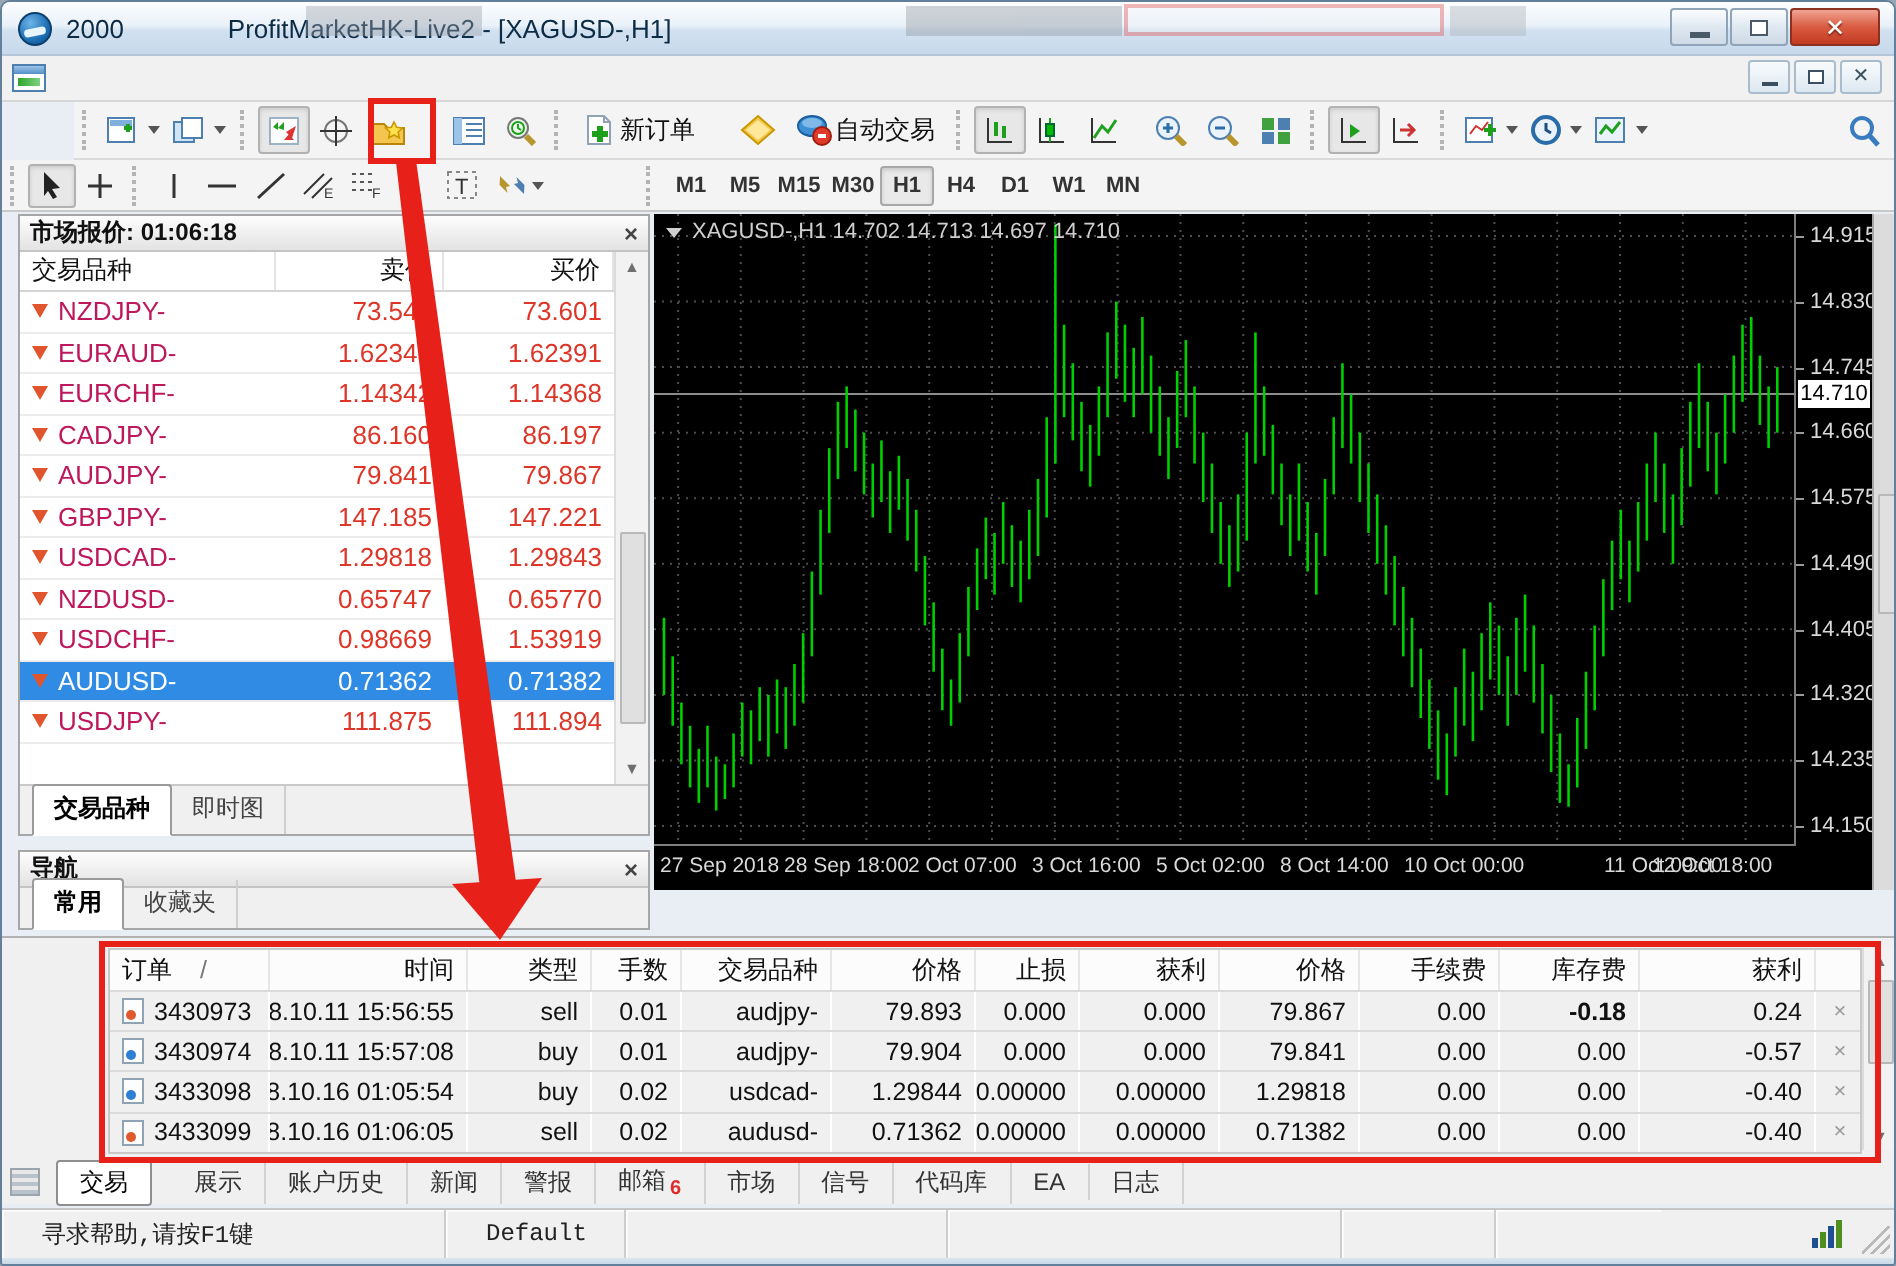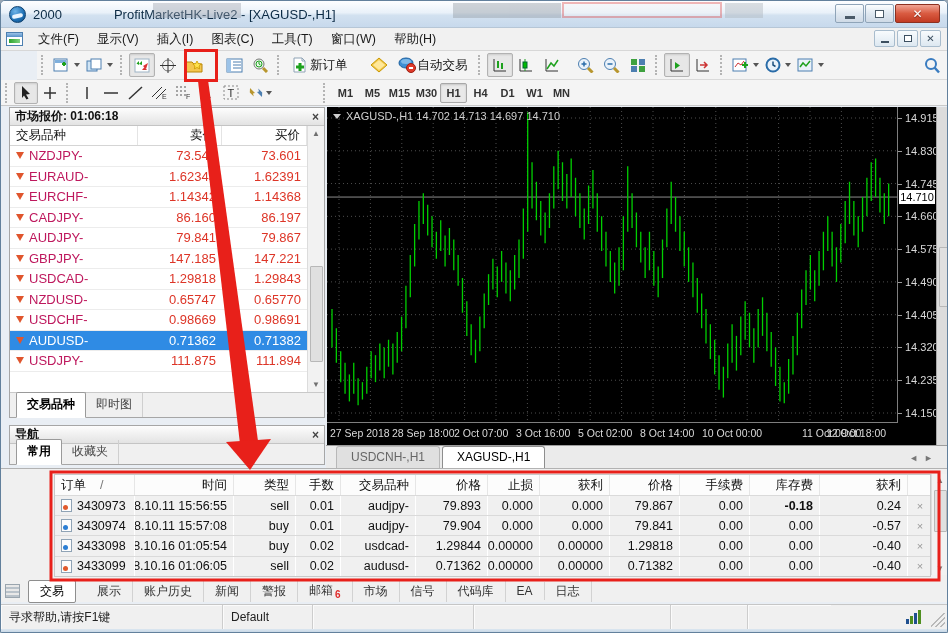--- a/index.html
+++ b/index.html
@@ -101,21 +101,21 @@
   .docicon.sell:after { background:#e05a2d; }
   .rowx { color:#9a9a9a; font-size:11px; }
   .t-tabs { position:absolute; left:0; top:111px; width:100%; height:22px; display:flex; align-items:center; padding-left:4px; background:#f0f0f0; }
   .t-panel-icon { width:15px; height:14px; border:1px solid #9aa5ae; background:repeating-linear-gradient(#e8e8e8 0 2px,#b9c2ca 2px 4px); margin-right:8px; flex:0 0 auto; }
   .ttab { padding:2px 11px; font-size:12px; color:#333; border-right:1px solid #d2d2d2; white-space:nowrap; }
   .ttab.active { background:#fff; border:1px solid #8e8e8e; border-radius:2px; font-weight:normal; color:#000; margin-right:10px; }
   .badge { font-size:10px; color:#e02b2b; font-weight:bold; vertical-align:sub; margin-left:2px; }
 
   
   .statusbar { position:absolute; left:0; top:603px; width:100%; height:25px; background:#f0f0f0; border-top:1px solid #c6c6c6; display:flex; align-items:center; font-size:12px; color:#222; }
-  .scell { height:100%; display:flex; align-items:center; padding:0 8px; border-right:1px solid #cdcdcd; box-shadow:inset 1px 1px 0 #fbfbfb; }
+  .scell { height:100%; display:flex; align-items:center; padding:0 20px; border-right:1px solid #cdcdcd; box-shadow:inset 1px 1px 0 #fbfbfb;font-family:Liberation Mono, monospace; }
   .connbars { display:flex; align-items:flex-end; gap:1px; height:14px; margin-left:auto; margin-right:26px; }
   .connbars i { width:3px; background:#4f8f1f; display:block; }
   .connbars i.b { background:#1f4f8f; }
   .grip { position:absolute; right:2px; bottom:2px; width:14px; height:14px;
     background:linear-gradient(135deg, transparent 45%, #b9b9b9 45%, #b9b9b9 52%, transparent 52%, transparent 63%, #b9b9b9 63%, #b9b9b9 70%, transparent 70%, transparent 81%, #b9b9b9 81%, #b9b9b9 88%, transparent 88%); }
   .framebottom { position:absolute; left:0; top:628px; width:100%; height:5px; background:linear-gradient(#dbe6f0,#bccfe0); }
 
   .annot { position:absolute; left:0; top:0; width:948px; height:633px; pointer-events:none; z-index:50; }
   svg text { font-family:"Liberation Sans","DejaVu Sans",sans-serif; }
 </style>
@@ -136,29 +136,20 @@
           <div class="glyph-rest"></div>
         </div>
       <div class="cap close">
           <div class="glyph-x">✕</div>
         </div>
     </div>
   </div>
 
   <div class="menubar">
     <div class="childicon"></div>
-    <div id="menu-items" style="display:flex;">
-        <span class="menu-item">文件(F)</span>
-        <span class="menu-item">显示(V)</span>
-        <span class="menu-item">插入(I)</span>
-        <span class="menu-item">图表(C)</span>
-        <span class="menu-item">工具(T)</span>
-        <span class="menu-item">窗口(W)</span>
-        <span class="menu-item">帮助(H)</span>
-      </div>
     <div class="mdi-btns">
       <div class="mdi">
           <div class="glyph-min"></div>
         </div>
       <div class="mdi">
           <div class="glyph-rest"></div>
         </div>
       <div class="mdi">✕</div>
     </div>
   </div>
@@ -486,21 +477,21 @@
             </div>
             <div class="num">0.65747</div>
             <div class="num">0.65770</div>
           </div>
           <div class="mw-grid">
             <div class="mw-sym">
               <span class="dn-arrow"></span>
               <span>USDCHF-</span>
             </div>
             <div class="num">0.98669</div>
-            <div class="num">0.98691</div>
+            <div class="num">1.53919</div>
           </div>
           <div class="mw-grid selrow">
             <div class="mw-sym">
               <span class="dn-arrow"></span>
               <span>AUDUSD-</span>
             </div>
             <div class="num">0.71362</div>
             <div class="num">0.71382</div>
           </div>
           <div class="mw-grid">
@@ -733,25 +724,20 @@
         <div class="timelab" style="left: 251px;">5 Oct 02:00</div>
         <div class="timelab" style="left: 313px;">8 Oct 14:00</div>
         <div class="timelab" style="left: 375px;">10 Oct 00:00</div>
         <div class="timelab" style="left: 437px; margin-left: 38px;">11 Oct 09:00</div>
         <div class="timelab" style="left: 499px;">12 Oct 18:00</div>
       </div>
   </div>
   <div class="chart-strip">
     <div class="vthumb" style="top:140px; height:60px;"></div>
   </div>
-  <div class="chart-tabs" id="chart-tabs">
-      <div class="ctab">USDCNH-,H1</div>
-      <div class="ctab active">XAGUSD-,H1</div>
-      <div class="ctab-arrows"><span>◄</span><span>►</span></div>
-    </div>
 
   <div class="terminal">
     <div class="t-table">
       <div class="t-row head" id="t-head">
           <div class="t-cell l" style="width: 80px; flex: 0 0 auto;">
             <span>订单</span>
             <span style="margin-left: 14px; color: rgb(119, 119, 119);">/</span>
           </div>
           <div class="t-cell" style="width: 99px; flex: 0 0 auto;">
             <span>时间</span>

